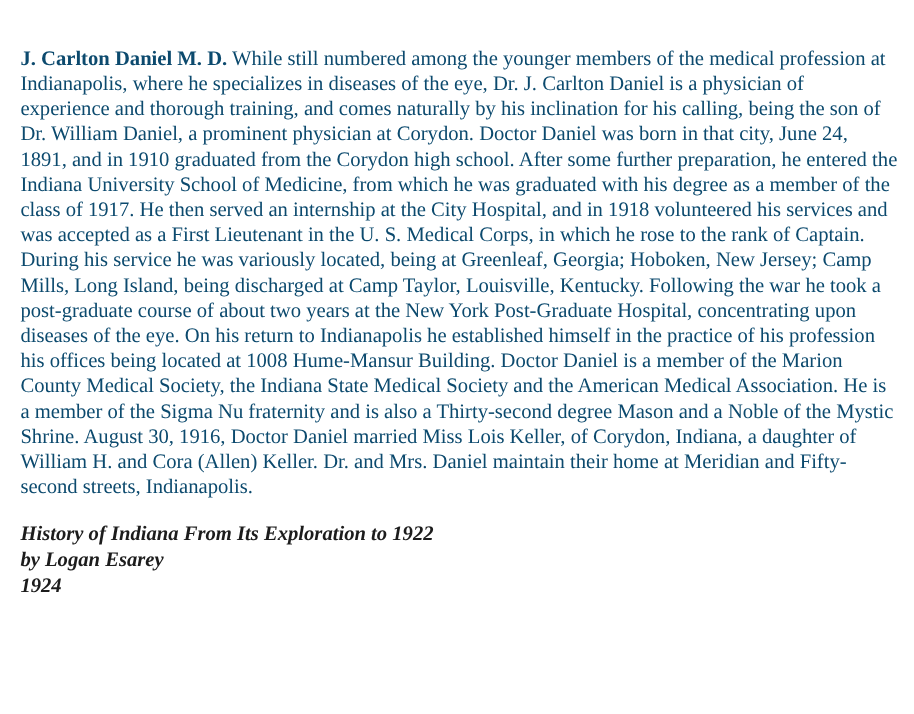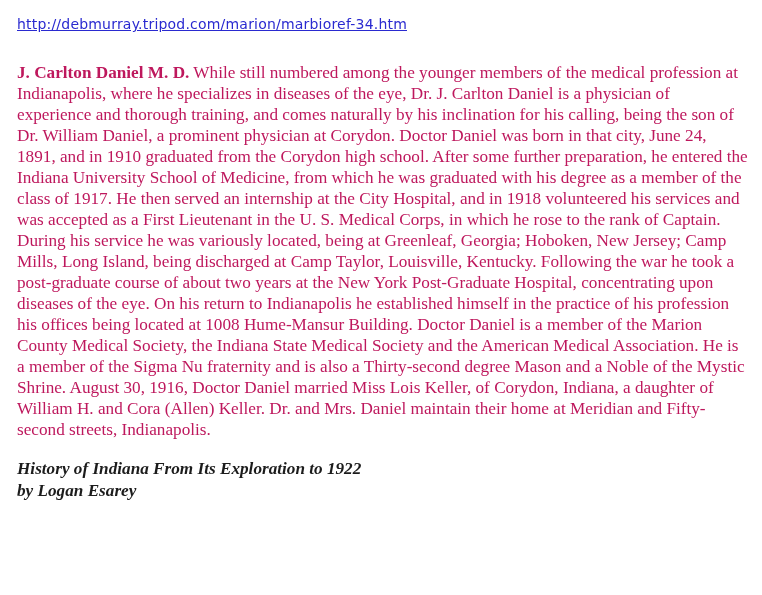--- a/index.html
+++ b/index.html
@@ -26,21 +26,21 @@
     letter-spacing: 0.2px;
     cursor: pointer;
     margin-top: 4px;
   }
   .bio {
     margin-top: 28px;
     width: 731px;
     font-family: "Liberation Serif", "DejaVu Serif", serif;
     font-size: 17.2px;
     line-height: 21px;
-    color: #be185d;
+    color: #0c4a6e;
     text-align: left;
   }
   .bio .lead {
     font-weight: bold;
   }
   .citation {
     margin-top: 18px;
     width: 731px;
     font-family: "Liberation Serif", "DejaVu Serif", serif;
     font-style: italic;
@@ -51,22 +51,22 @@
   }
   .citation div {
     white-space: nowrap;
   }
 </style>
 </head>
 <body>
 
 <div class="page">
 
-  <a class="url-link">http://debmurray.tripod.com/marion/marbioref-34.htm</a>
 
   <div class="bio"><span class="lead">J. Carlton Daniel M. D.</span> <span>While still numbered among the younger members of the medical profession at Indianapolis, where he specializes in diseases of the eye, Dr. J. Carlton Daniel is a physician of experience and thorough training, and comes naturally by his inclination for his calling, being the son of Dr. William Daniel, a prominent physician at Corydon. Doctor Daniel was born in that city, June 24, 1891, and in 1910 graduated from the Corydon high school. After some further preparation, he entered the Indiana University School of Medicine, from which he was graduated with his degree as a member of the class of 1917. He then served an internship at the City Hospital, and in 1918 volunteered his services and was accepted as a First Lieutenant in the U. S. Medical Corps, in which he rose to the rank of Captain. During his service he was variously located, being at Greenleaf, Georgia; Hoboken, New Jersey; Camp Mills, Long Island, being discharged at Camp Taylor, Louisville, Kentucky. Following the war he took a post-graduate course of about two years at the New York Post-Graduate Hospital, concentrating upon diseases of the eye. On his return to Indianapolis he established himself in the practice of his profession his offices being located at 1008 Hume-Mansur Building. Doctor Daniel is a member of the Marion County Medical Society, the Indiana State Medical Society and the American Medical Association. He is a member of the Sigma Nu fraternity and is also a Thirty-second degree Mason and a Noble of the Mystic Shrine. August 30, 1916, Doctor Daniel married Miss Lois Keller, of Corydon, Indiana, a daughter of William H. and Cora (Allen) Keller. Dr. and Mrs. Daniel maintain their home at Meridian and Fifty-second streets, Indianapolis.</span></div>
 
   <div class="citation">
     <div>History of Indiana From Its Exploration to 1922</div>
     <div>by Logan Esarey</div>
+    <div>1924</div>
   </div>
 
 </div>
 
 </body></html>

